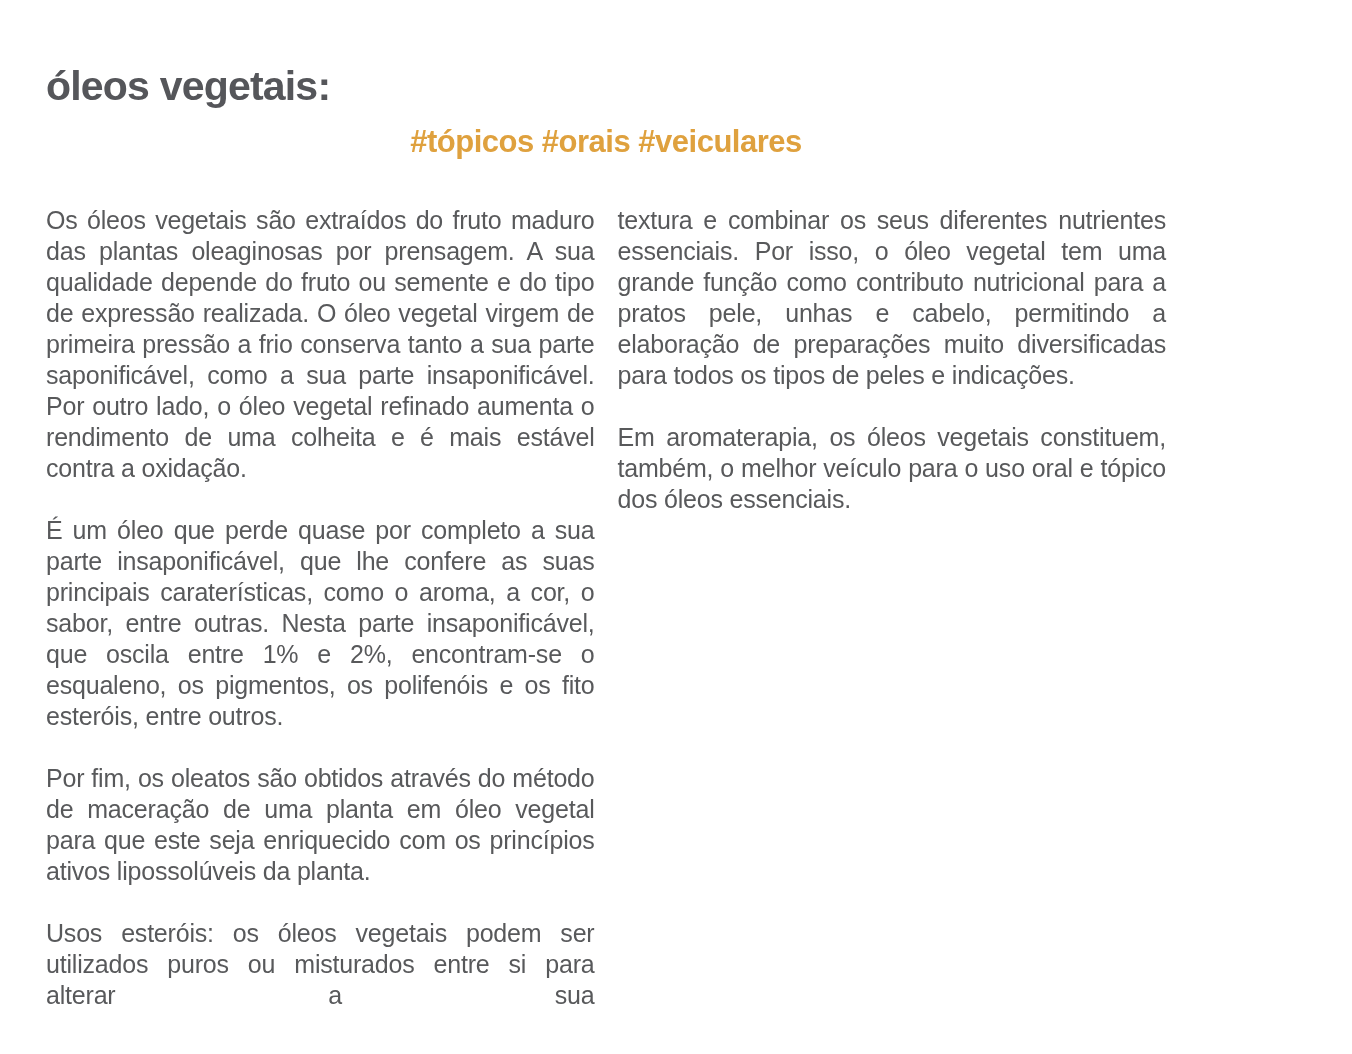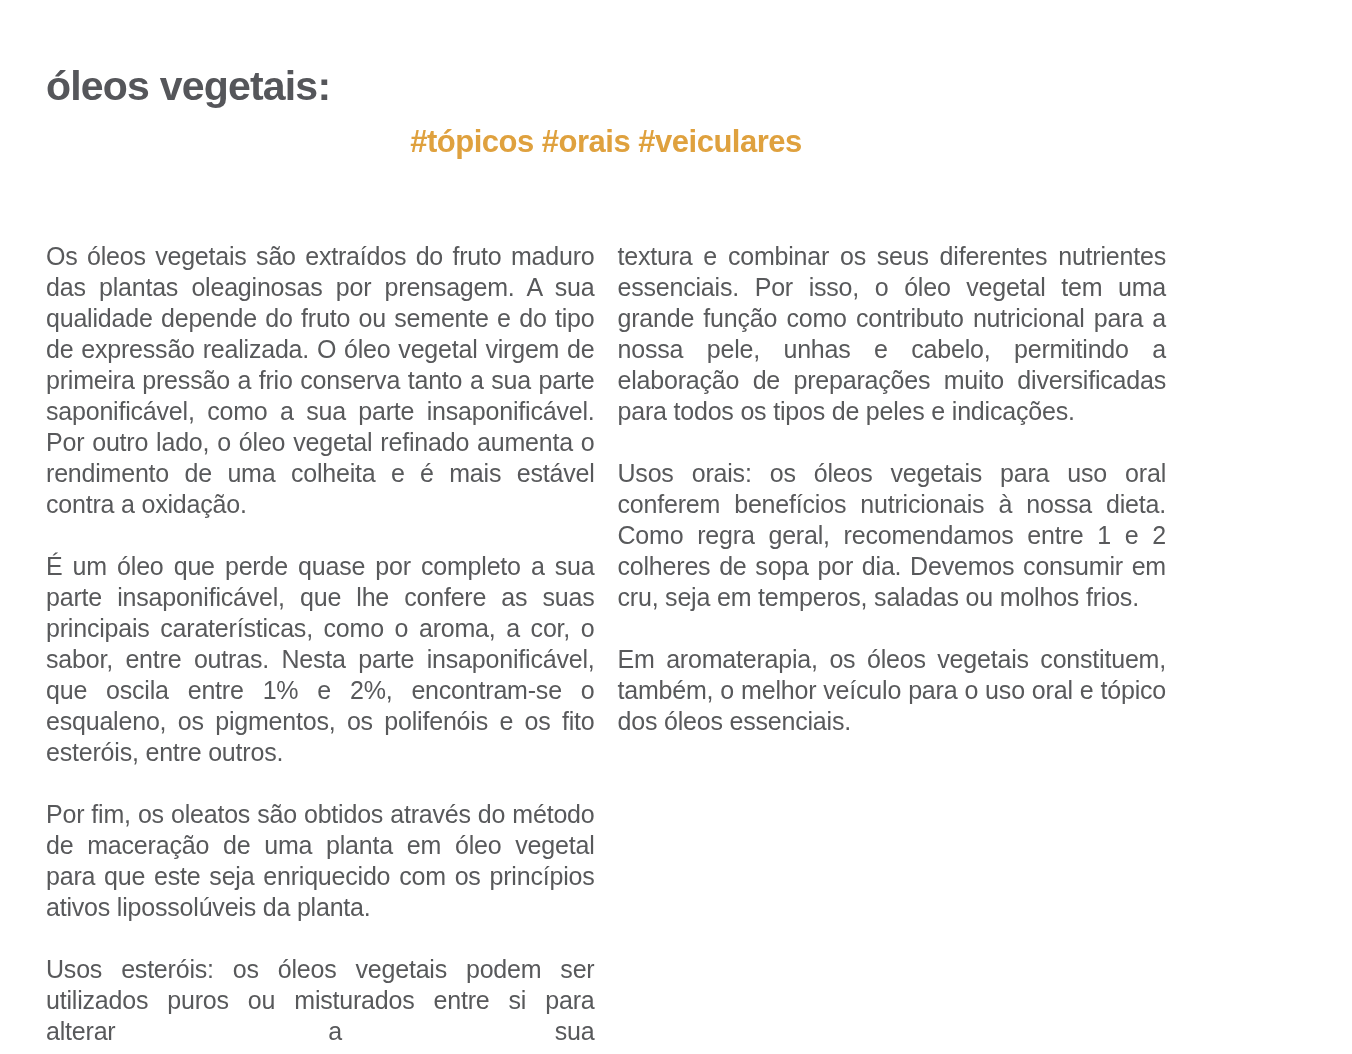--- a/index.html
+++ b/index.html
@@ -32,21 +32,21 @@
     font-size: 31px;
     line-height: 34px;
     font-weight: bold;
     color: #dfa13e;
     letter-spacing: -0.5px;
     text-align: center;
   }
   .columns {
     display: flex;
     gap: 23px;
-    margin-top: 82px;
+    margin-top: 46px;
   }
   .col {
     flex: 1 1 0;
     min-width: 0;
     font-size: 25px;
     line-height: 31px;
     color: #58595b;
     text-align: justify;
     letter-spacing: -0.2px;
   }
@@ -72,20 +72,19 @@
   <main class="columns">
 
     <section class="col">
       <p>Os óleos vegetais são extraídos do fruto maduro das plantas oleaginosas por prensagem. A sua qualidade depende do fruto ou semente e do tipo de expressão realizada. O óleo vegetal virgem de primeira pressão a frio conserva tanto a sua parte saponificável, como a sua parte insaponificável. Por outro lado, o óleo vegetal refinado aumenta o rendimento de uma colheita e é mais estável contra a oxidação.</p>
       <p>É um óleo que perde quase por completo a sua parte insaponificável, que lhe confere as suas principais caraterísticas, como o aroma, a cor, o sabor, entre outras. Nesta parte insaponificável, que oscila entre 1% e 2%, encontram-se o esqualeno, os pigmentos, os polifenóis e os fito esteróis, entre outros.</p>
       <p>Por fim, os oleatos são obtidos através do método de maceração de uma planta em óleo vegetal para que este seja enriquecido com os princípios ativos lipossolúveis da planta.</p>
       <p class="continues">Usos esteróis: os óleos vegetais podem ser utilizados puros ou misturados entre si para alterar a sua</p>
     </section>
 
     <section class="col">
-      <p>textura e combinar os seus diferentes nutrientes essenciais. Por isso, o óleo vegetal tem uma grande função como contributo nutricional para a nossa pele, unhas e cabelo, permitindo a elaboração de preparações muito diversificadas para todos os tipos de peles e indicações.</p>
-      <p>Usos orais: os óleos vegetais para uso oral conferem benefícios nutricionais à nossa dieta. Como regra geral, recomendamos entre 1 e 2 colheres de sopa por dia. Devemos consumir em cru, seja em temperos, saladas ou molhos frios.</p>
+      <p>textura e combinar os seus diferentes nutrientes essenciais. Por isso, o óleo vegetal tem uma grande função como contributo nutricional para a pratos pele, unhas e cabelo, permitindo a elaboração de preparações muito diversificadas para todos os tipos de peles e indicações.</p>
       <p>Em aromaterapia, os óleos vegetais constituem, também, o melhor veículo para o uso oral e tópico dos óleos essenciais.</p>
     </section>
 
   </main>
 
 </div>
 
 </body></html>

